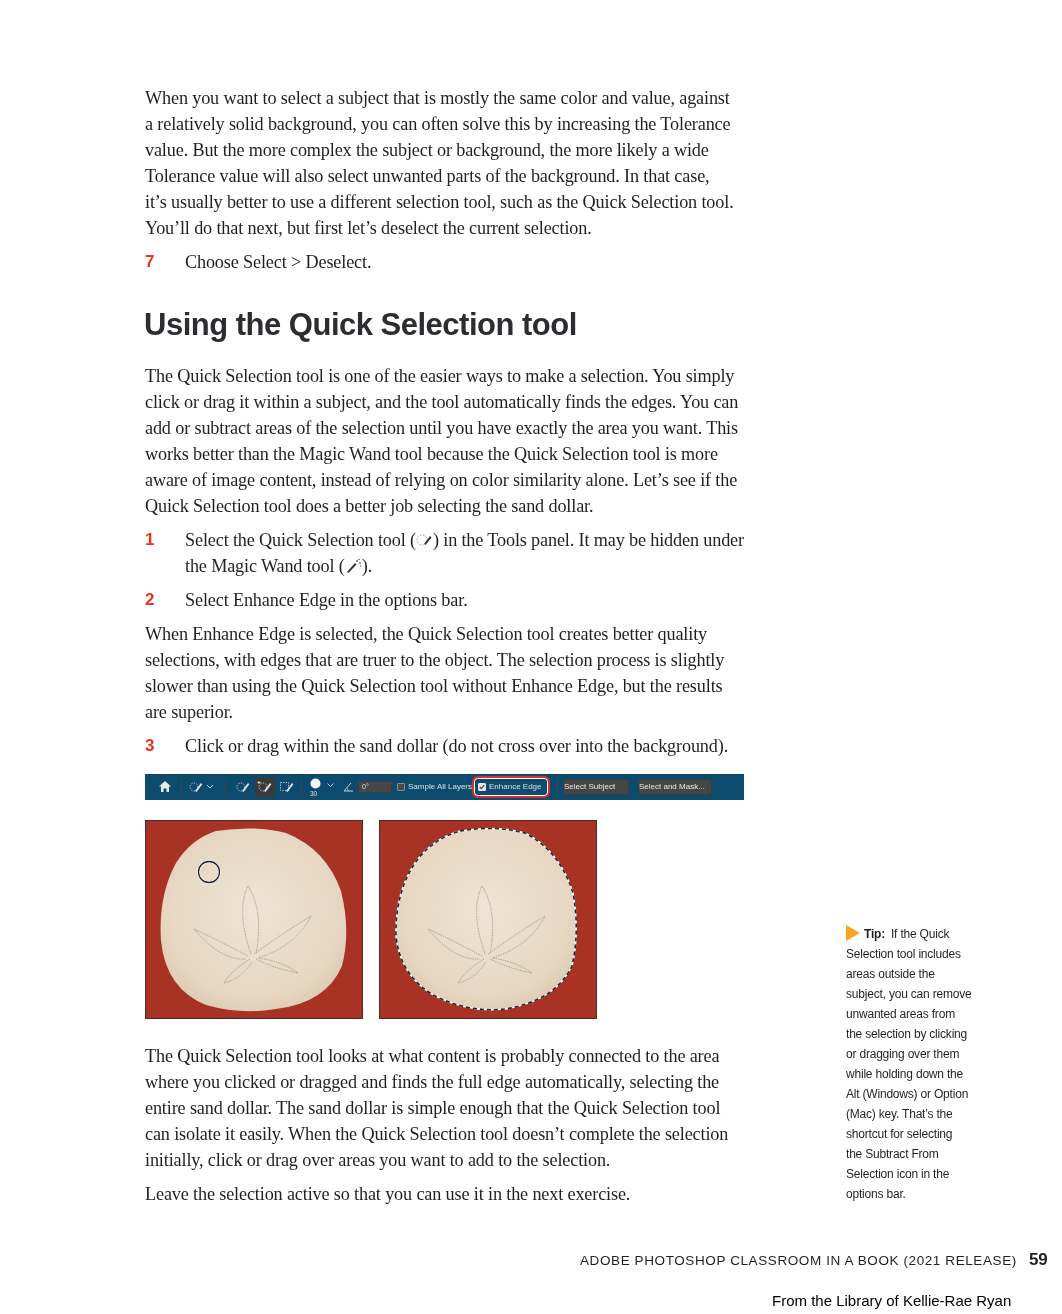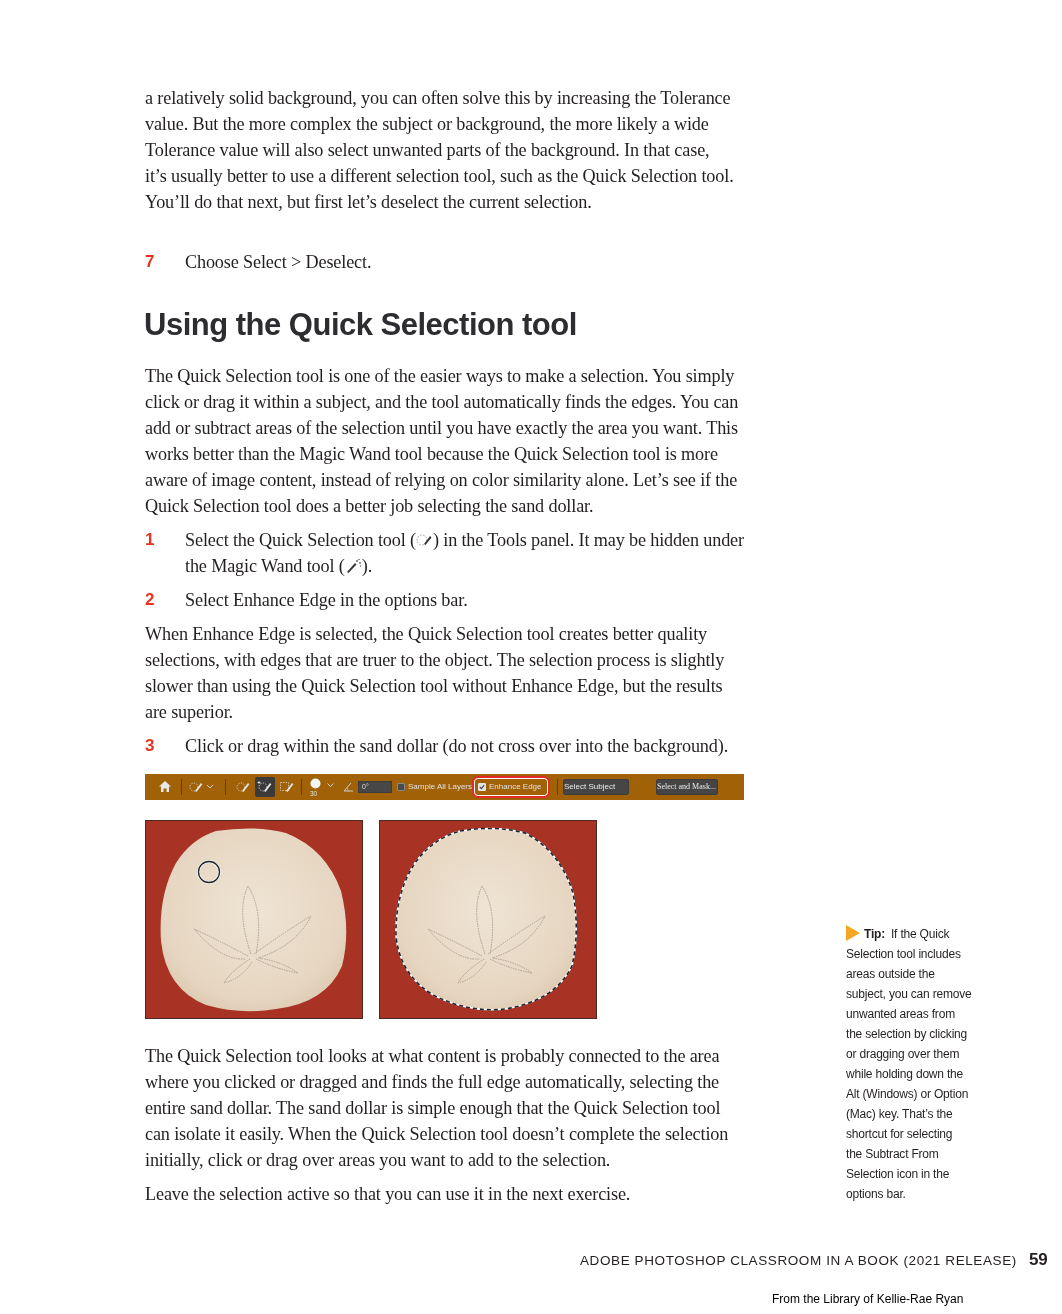--- a/index.html
+++ b/index.html
@@ -6,47 +6,48 @@
   html, body { width: 1062px; height: 1314px; background: #ffffff; overflow: hidden; }
   body { position: relative; font-family: "Liberation Serif", "DejaVu Serif", serif; color: #231f20; }
   .p { position: absolute; left: 145px; width: 665px; font-size: 18.2px; line-height: 26px; letter-spacing: -0.15px; }
   .step { position: absolute; left: 145px; width: 665px; font-size: 18.2px; line-height: 26px; letter-spacing: -0.15px; }
   .step .num { position: absolute; left: 0; top: 0; color: #e8341c; font-family: "Liberation Sans", "DejaVu Sans", sans-serif; font-weight: bold; font-size: 17px; }
   .step .txt { display: block; margin-left: 40px; }
   .h2 { position: absolute; left: 144px; top: 307px; font-family: "Liberation Sans", "DejaVu Sans", sans-serif; font-weight: bold; font-size: 31px; color: #2d2c30; letter-spacing: -0.5px; }
   .inline-icon { display: inline-block; width: 17px; height: 16px; vertical-align: -2px; }
 
   
-  .optbar { position: absolute; left: 145px; top: 774px; width: 599px; height: 26px; background: #a16207; display: flex; align-items: center; font-family: "Liberation Sans", "DejaVu Sans", sans-serif; font-size: 8px; color: #e5e5e5; }
+  .optbar { position: absolute; left: 145px; top: 774px; width: 599px; height: 26px; background: #0c4a6e; display: flex; align-items: center; font-family: "Liberation Sans", "DejaVu Sans", sans-serif; font-size: 8px; color: #e5e5e5; }
   .ob-icon { position: absolute; display: flex; align-items: center; justify-content: center; }
   .ob-sep { position: absolute; top: 5px; width: 1px; height: 16px; background: #444; }
   .ob-btn { position: absolute; top: 5px; height: 16px; background: #454545; border: 1px solid #3c3c3c; border-radius: 2px; color: #eaeaea; font-size: 8px; line-height: 14px; text-align: left; }
   .ob-check { position: absolute; width: 8px; height: 8px; border: 1px solid #8a8a8a; border-radius: 1px; background: #4a4a4a; }
   .ob-check.on { background: #e5e5e5; border-color: #e5e5e5; }
   .ob-label { position: absolute; top: 8px; font-size: 8px; color: #e0e0e0; white-space: nowrap; }
   .highlight { position: absolute; left: 327px; top: 2px; width: 78px; height: 22px; border: 2px solid #e22b26; border-radius: 6px; box-shadow: 0 0 0 1px #ffffff inset; }
   .angle-field { position: absolute; left: 213px; top: 7px; width: 34px; height: 12px; background: #474747; border: 1px solid #3e3e3e; color: #ddd; font-size: 7px; line-height: 10px; padding-left: 3px; }
 
   
   .photo { position: absolute; top: 820px; width: 218px; height: 199px; background: #a83224; border: 1px solid #4a2a24; overflow: hidden; }
 
   
   .tip { position: absolute; left: 846px; top: 924px; width: 170px; font-family: "Liberation Sans", "DejaVu Sans", sans-serif; font-size: 12px; line-height: 20px; color: #231f20; letter-spacing: -0.2px; }
   .tip .tri { display: inline-block; width: 0; height: 0; border-top: 8px solid transparent; border-bottom: 8px solid transparent; border-left: 14px solid #f5a623; vertical-align: -3px; margin-right: 4px; }
   .tip .tip-label { font-weight: bold; margin-right: 6px; }
 
   
   .footer { position: absolute; left: 580px; top: 1250px; font-family: "Liberation Sans", "DejaVu Sans", sans-serif; font-size: 13.5px; letter-spacing: 0.6px; color: #231f20; }
   .footer .page-num { font-weight: bold; font-size: 17px; margin-left: 12px; letter-spacing: 0; }
-  .watermark { position: absolute; left: 772px; top: 1292px; font-family: "Liberation Sans", "DejaVu Sans", sans-serif; font-size: 12px; color: #000; }
+  .watermark { position: absolute; left: 772px; top: 1292px; font-family: "Liberation Sans", "DejaVu Sans", sans-serif; font-size: 15px; color: #000; }
 </style>
 </head>
 <body>
 
 <div class="p" style="top:85px;">
+  <div>When you want to select a subject that is mostly the same color and value, against</div>
   <div>a relatively solid background, you can often solve this by increasing the Tolerance</div>
   <div>value. But the more complex the subject or background, the more likely a wide</div>
   <div>Tolerance value will also select unwanted parts of the background. In that case,</div>
   <div>it’s usually better to use a different selection tool, such as the Quick Selection tool.</div>
   <div>You’ll do that next, but first let’s deselect the current selection.</div>
 </div>
 
 <div class="step" style="top:249px;">
   <span class="num">7</span>
   <span class="txt">Choose Select &gt; Deselect.</span>
@@ -154,21 +155,21 @@
   <span class="ob-label" style="left:263px;">Sample All Layers</span>
   <span class="highlight"></span>
   <span class="ob-check on" style="left:333px;top:9px;">
     <svg width="6" height="6" viewBox="0 0 6 6" style="display:block">
         <path d="M0.8 3 L2.4 4.6 L5.2 1.2" fill="none" stroke="#444" stroke-width="1.1"></path>
       </svg>
   </span>
   <span class="ob-label" style="left:344px;">Enhance Edge</span>
   <span class="ob-sep" style="left:412px;"></span>
   <span class="ob-btn" style="left:418px;width:66px;">Select Subject</span>
-  <span class="ob-btn" style="left:511px;width:62px;font-family:Liberation Serif, serif;">Select and Mask...</span>
+  <span class="ob-btn" style="left:493px;width:74px;">Select and Mask...</span>
 </div>
 
 <div class="photo" style="left:145px;">
   <svg width="218" height="199" viewBox="0 0 218 199">
     <defs>
       <radialGradient id="sd1" cx="50%" cy="45%" r="60%">
         <stop offset="0%" stop-color="#efe4d4"></stop>
         <stop offset="80%" stop-color="#e6d6c1"></stop>
         <stop offset="100%" stop-color="#ddc9b0"></stop>
       </radialGradient>

